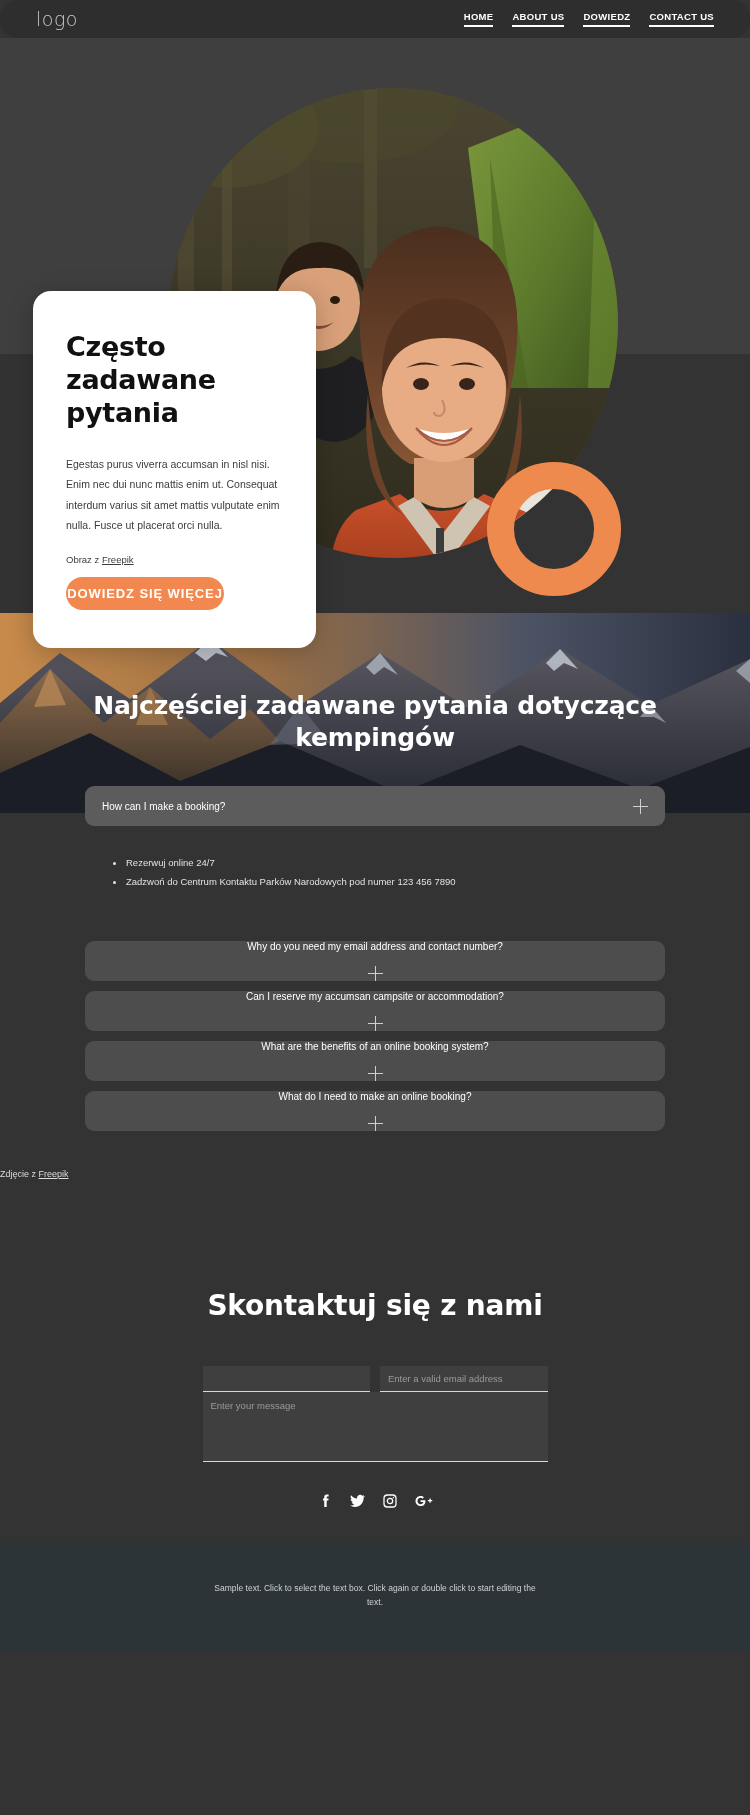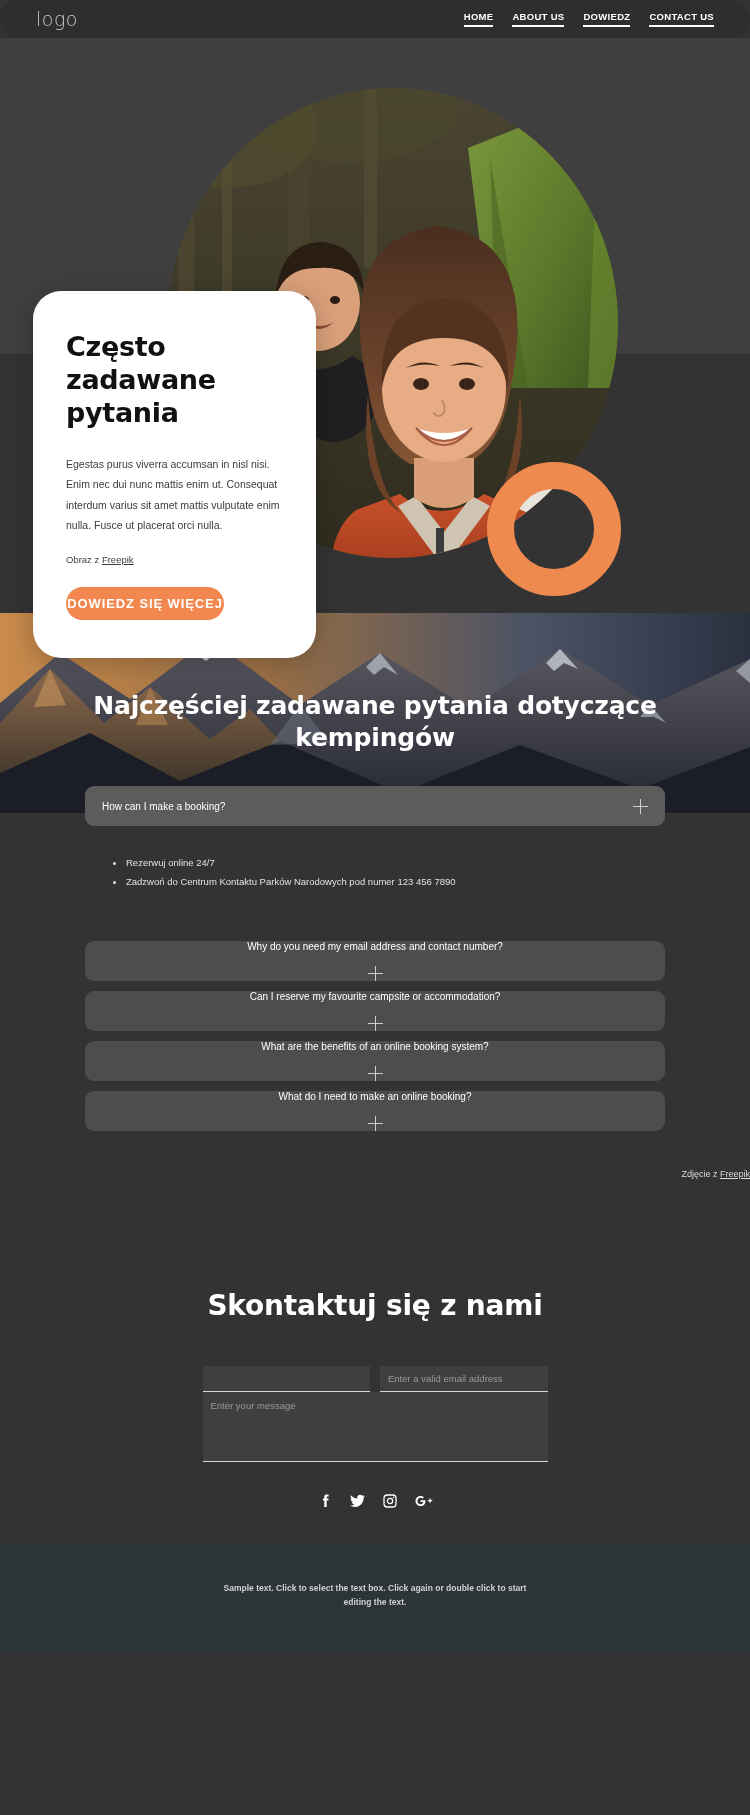--- a/index.html
+++ b/index.html
@@ -86,21 +86,21 @@
     border: 27px solid #ee8a4e;
     z-index: 20;
   }
   
   .faq-card {
     position: absolute;
     left: 33px;
     top: 253px;
     width: 283px;
     background: #ffffff;
-    border-radius: 28px;
+    border-radius: 18px;
     padding: 40px 33px 38px 33px;
     z-index: 30;
     box-shadow: 0 4px 26px rgba(0,0,0,0.22);
   }
   .faq-card h1 {
     font-size: 27px;
     line-height: 1.22;
     color: #111111;
     font-weight: bold;
     letter-spacing: -0.3px;
@@ -109,21 +109,21 @@
   }
   .faq-card p {
     font-size: 10.5px;
     line-height: 1.95;
     color: #3c3c3c;
     margin-bottom: 18px;
   }
   .credit-line {
     font-size: 9.5px;
     color: #3c3c3c;
-    margin-bottom: 22px;
+    margin-bottom: 12px;
   }
   .credit-line a {
     color: #3c3c3c;
     text-decoration: underline;
     cursor: pointer;
   }
   .btn-orange {
     display: block;
     width: 158px;
     height: 33px;
@@ -215,21 +215,21 @@
   .acc-answer li::before {
     content: "";
     position: absolute;
     left: 0; top: 8px;
     width: 3px; height: 3px;
     border-radius: 50%;
     background: #e2e2e2;
   }
   .acc-gap { height: 28px; }
   .photo-credit {
-    text-align: right;
+    text-align: left;
     font-size: 9px;
     color: #dcdcdc;
     margin-top: 38px;
   }
   .photo-credit a { color: #dcdcdc; text-decoration: underline; cursor: pointer; }
 
   
   .contact {
     background: #333333;
     padding: 70px 0 0 0;
@@ -301,21 +301,20 @@
     gap: 16px;
     padding: 30px 0 34px 0;
   }
   .socials svg { display: block; cursor: pointer; }
 
   
   .footer {
     background: #2c3438;
     padding: 38px 0 42px 0;
     text-align: center;
-    font-weight: bold;
   }
   .footer p {
     color: #cdd2d4;
     font-size: 8.5px;
     line-height: 1.7;
     max-width: 330px;
     margin: 0 auto;
   }
 </style>
 </head>
@@ -480,21 +479,21 @@
         </ul>
       </div>
       <div class="acc-gap"></div>
 
       <div class="acc-item closed">
         <span class="acc-q">Why do you need my email address and contact number?</span>
         <span class="acc-plus"></span>
       </div>
 
       <div class="acc-item closed">
-        <span class="acc-q">Can I reserve my favourite campsite or accommodation?</span>
+        <span class="acc-q">Can I reserve my accumsan campsite or accommodation?</span>
         <span class="acc-plus"></span>
       </div>
 
       <div class="acc-item closed">
         <span class="acc-q">What are the benefits of an online booking system?</span>
         <span class="acc-plus"></span>
       </div>
 
       <div class="acc-item closed">
         <span class="acc-q">What do I need to make an online booking?</span>

